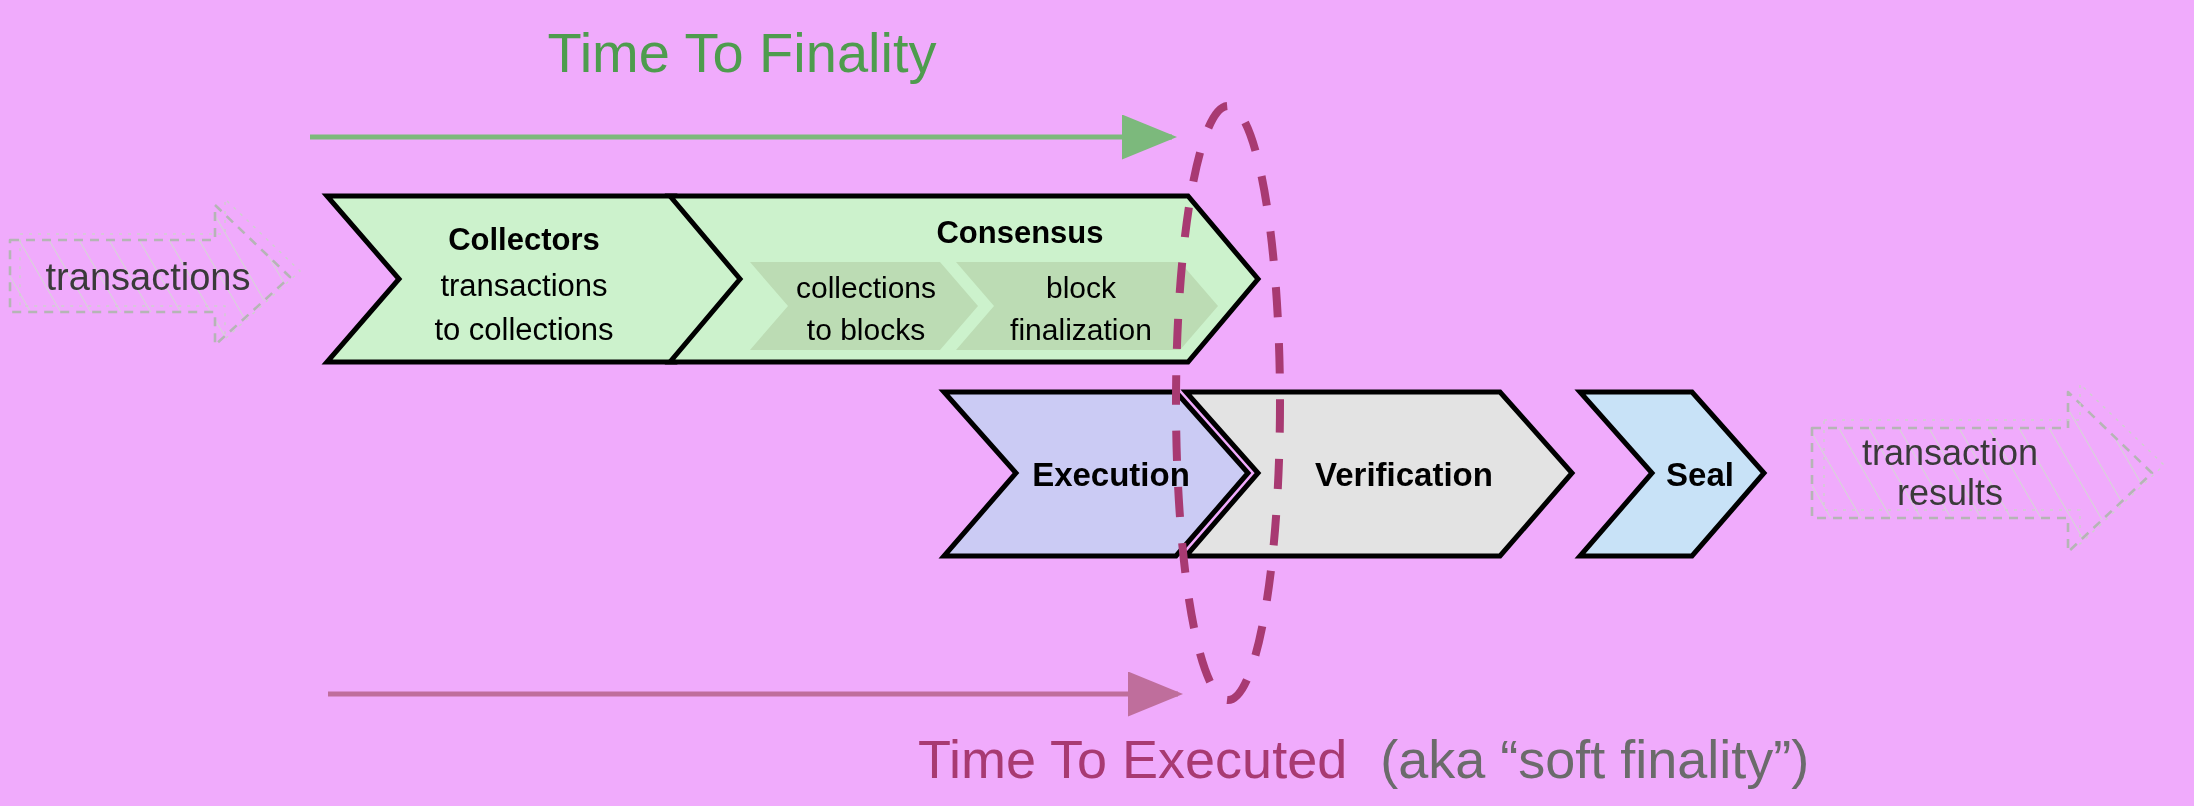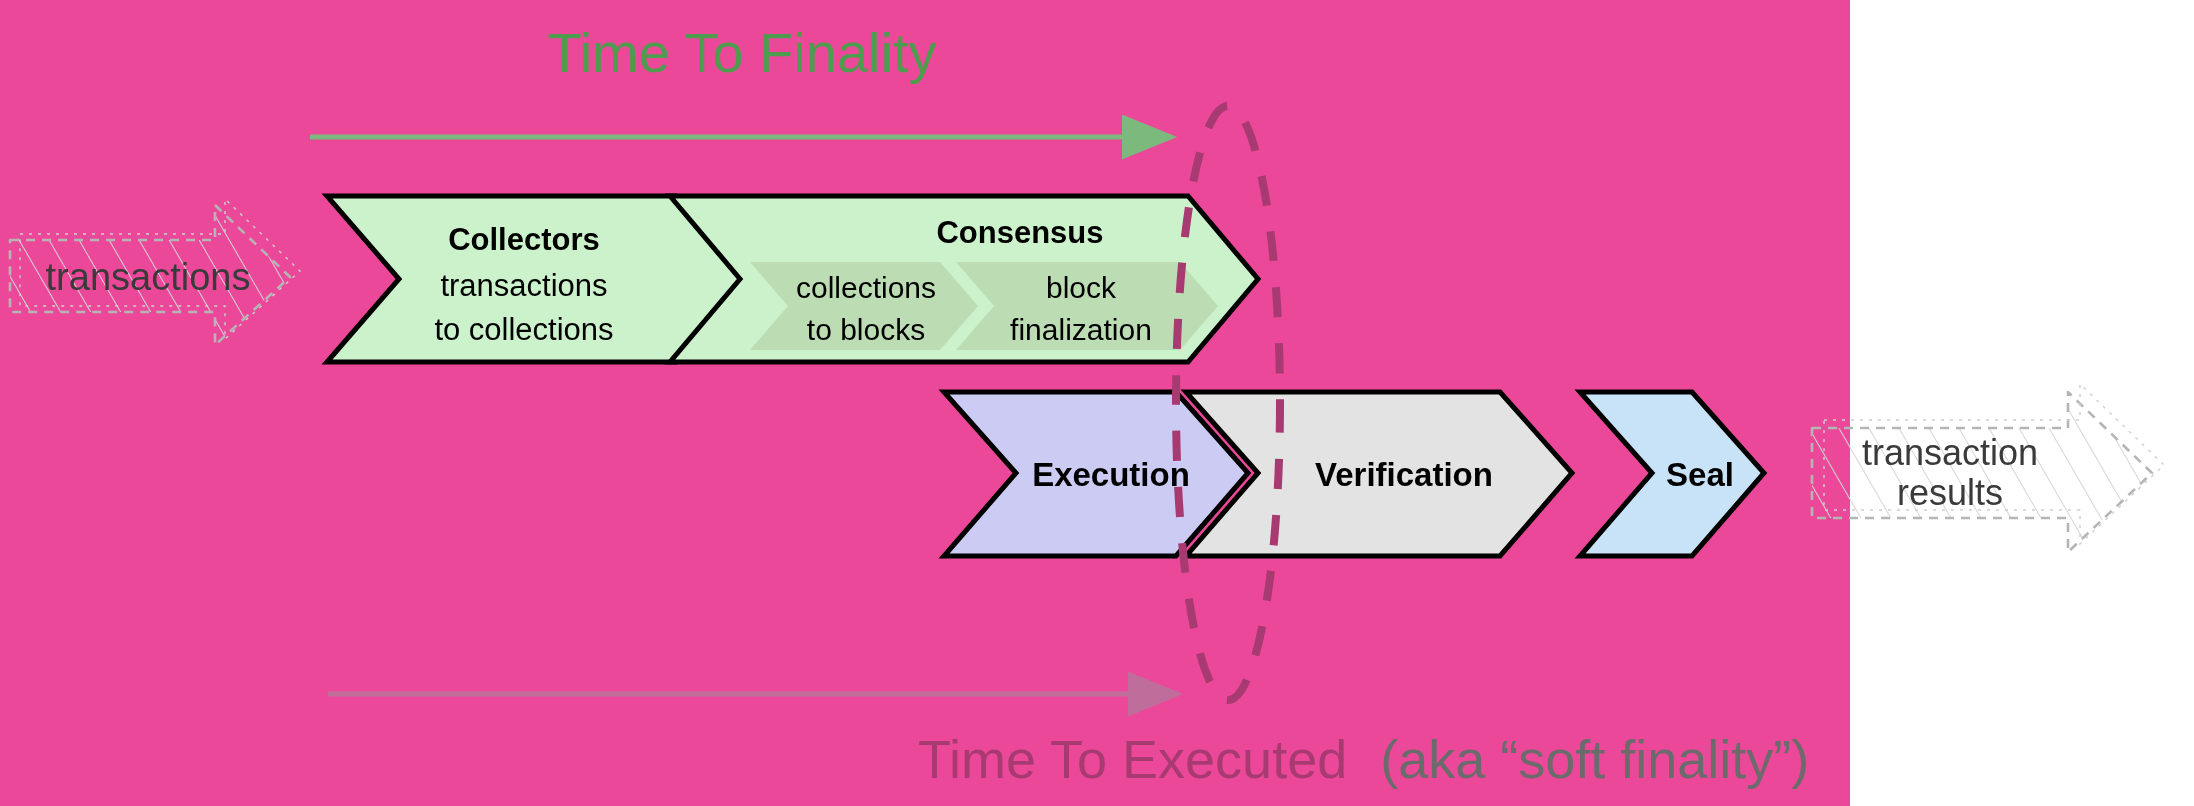--- a/index.html
+++ b/index.html
@@ -8,23 +8,23 @@
     background: #ffffff;
   }
   body {
     width: 2194px;
     height: 806px;
     overflow: hidden;
     font-family: "Liberation Sans", sans-serif;
   }
   #stage {
     position: relative;
-    width: 1850px;
+    width: 2194px;
     height: 806px;
-    background: #ec4899;
+    background: #f0abfc;
   }
   svg#diagram {
     position: absolute;
     top: 0; left: 0;
     width: 2194px;
     height: 806px;
     display: block;
   }
   .chev-label-bold {
     font-family: "Liberation Sans", sans-serif;

